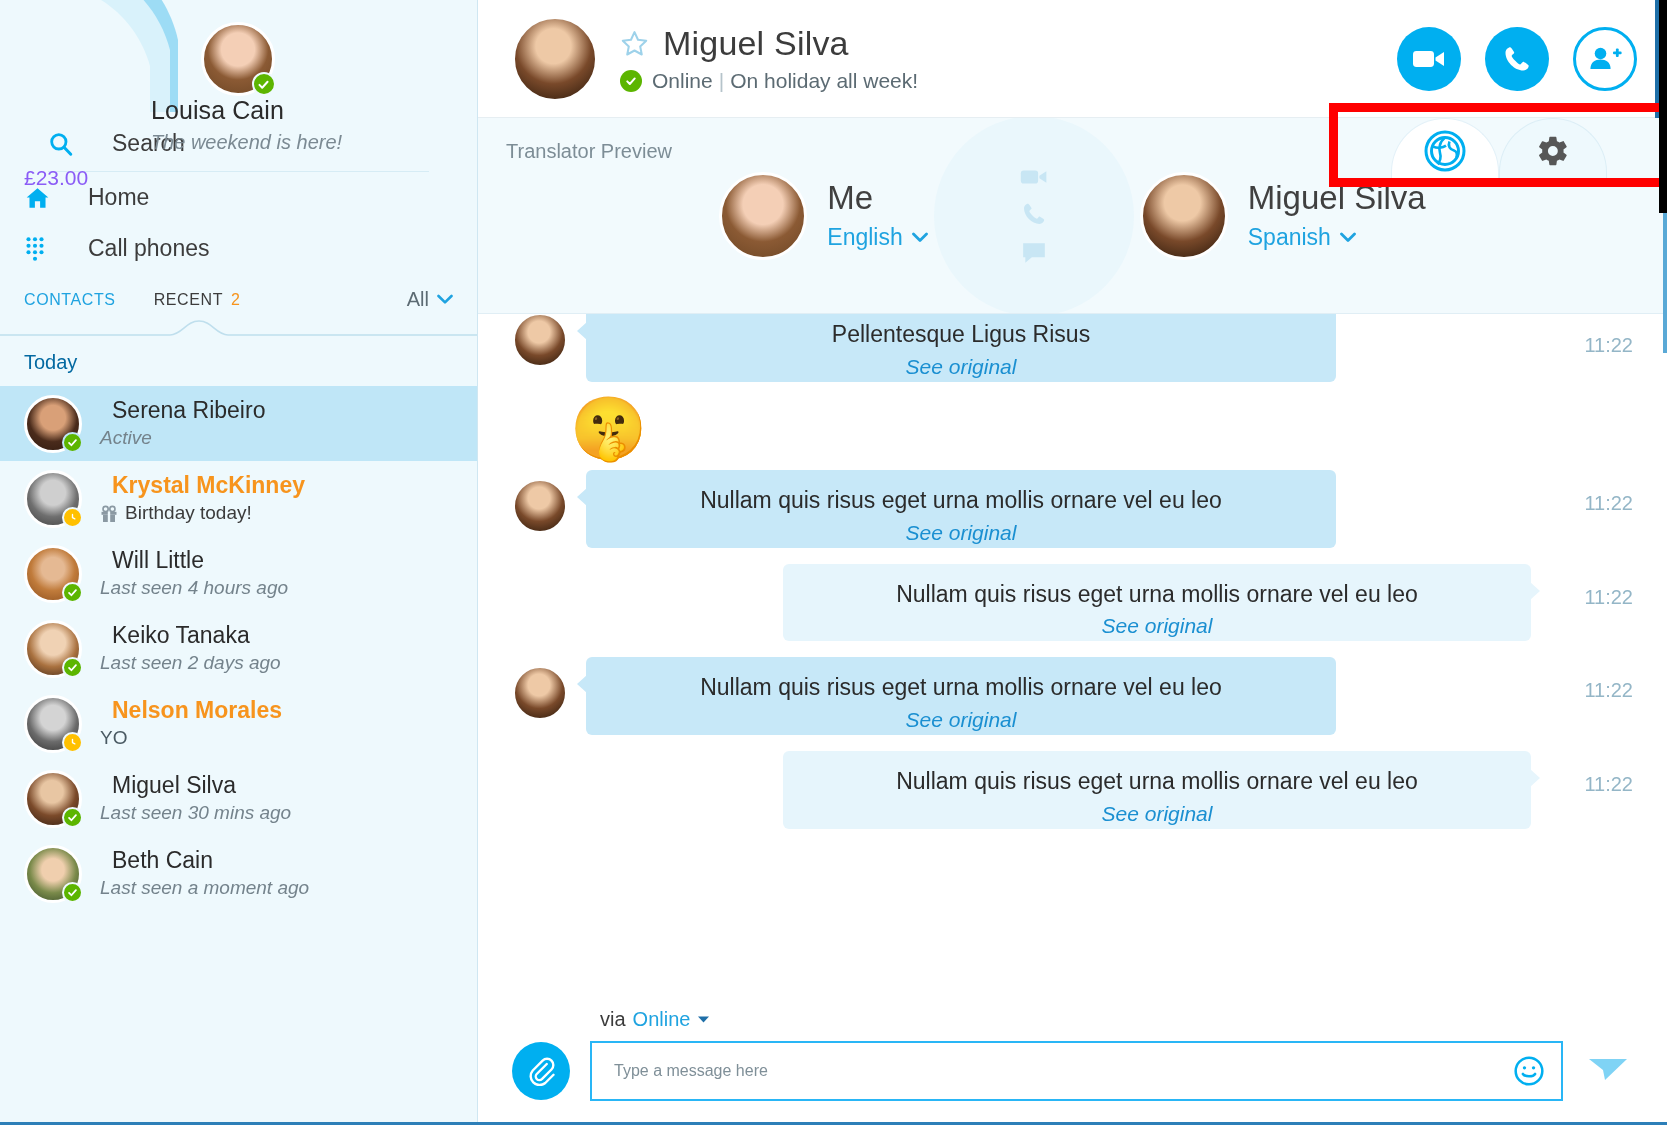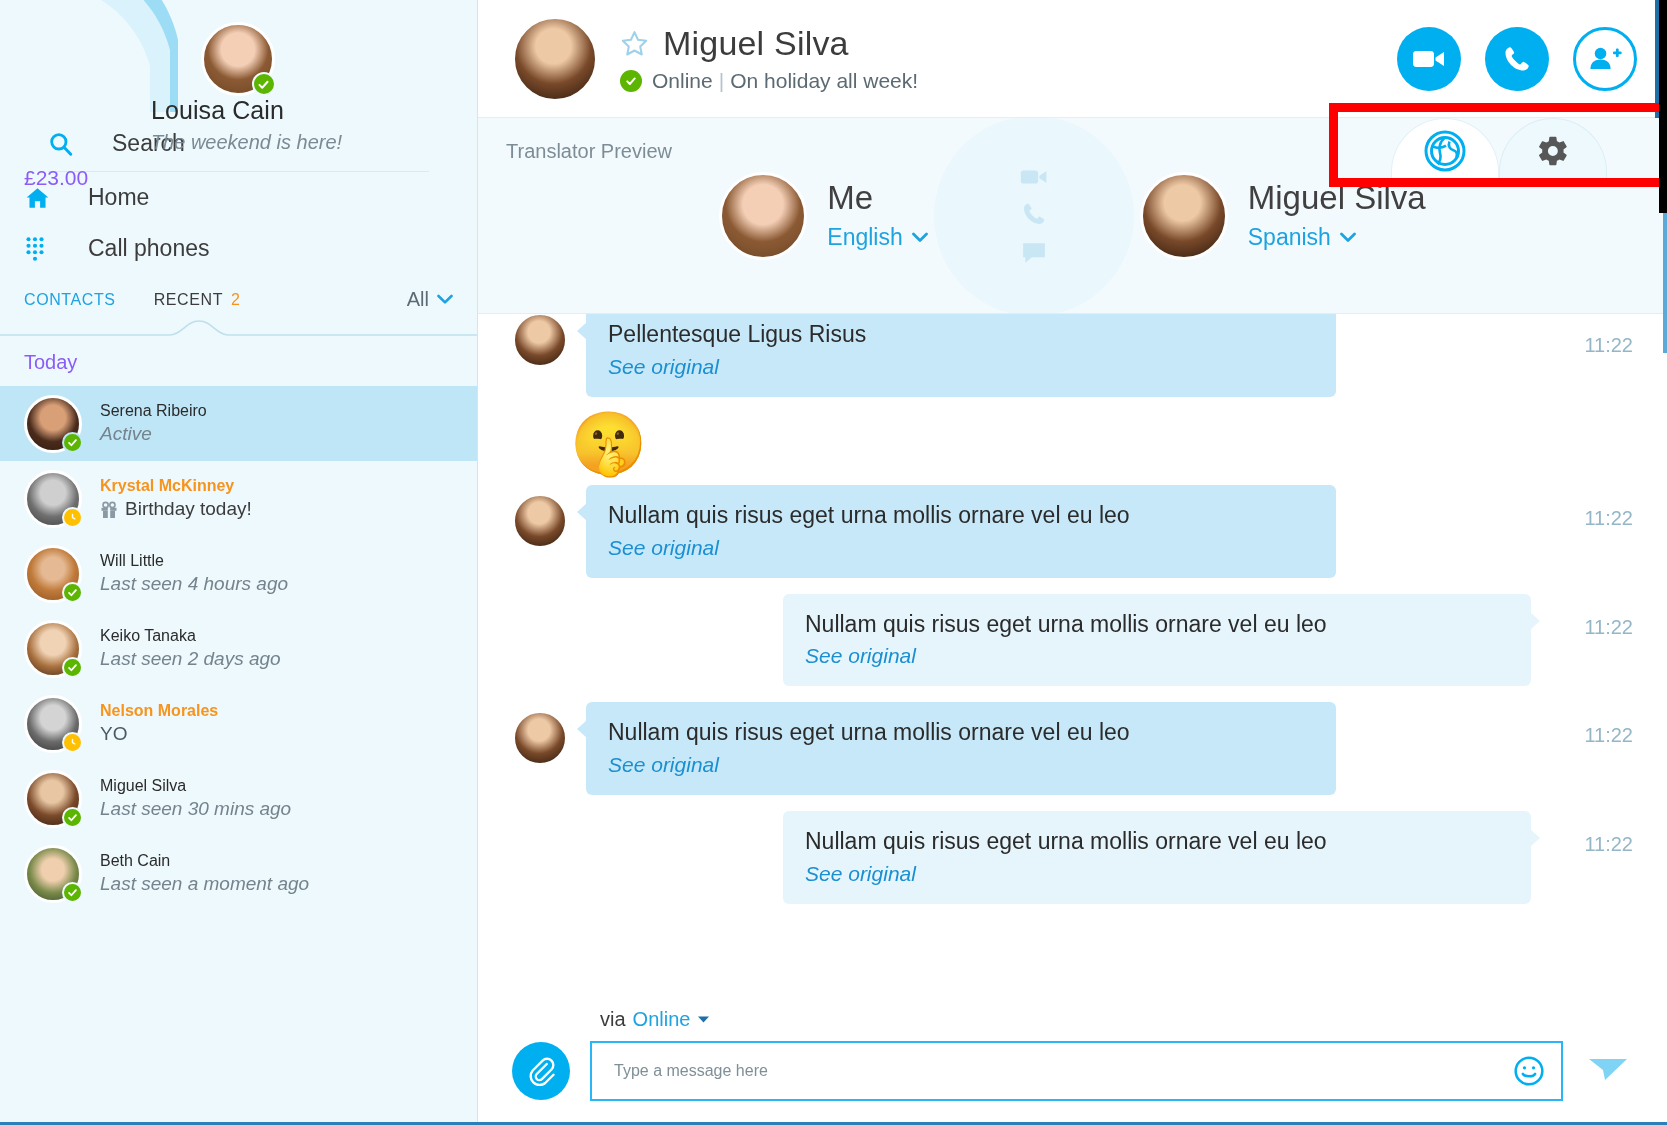--- a/index.html
+++ b/index.html
@@ -103,38 +103,39 @@
   .tab .badge { color: #f7941d; margin-left: 8px; }
   .tabs-spacer { flex: 1; }
   .filter-all {
     font-size: 20px; color: #5c6b73; display:flex; align-items:center; gap:8px;
     cursor: pointer;
   }
   .sep-wrap { position: relative; height: 14px; }
   .sep-wrap svg { position:absolute; left:0; top:-2px; }
 
   .day-label {
-    font-size: 20px; color: #8b5cf6;
+    font-size: 20px; color: #0369a1;
     padding: 16px 24px 12px 24px;
   }
 
   .contact-list { overflow: hidden; }
   .contact {
     display: flex; align-items: center;
     padding: 10px 24px; height: 75px;
     cursor: pointer;
   }
   .contact.selected { background: #bfe6f7; }
   .contact .avatar { margin-right: 0; }
   .contact .presence { border-color: #eef9fd; }
   .contact.selected .presence { border-color: #bfe6f7; }
   .contact-text { margin-left: 18px; min-width: 0; }
   .contact-name {
-    font-size: 16px; color: #2b2b2b; line-height: 1.2;
+    font-size: 23px; color: #2b2b2b; line-height: 1.2;
     white-space: nowrap;
+    margin-left: 12px;
   }
   .contact-name.alert { color: #f7941d; font-weight: bold; }
   .contact-sub {
     font-size: 19px; color: #74838c; font-style: italic;
     margin-top: 3px; line-height: 1.2; white-space: nowrap;
     display: flex; align-items: center; gap: 7px;
   }
   .contact-sub.plain { font-style: normal; color: #4a5a63; }
   .contact-sub.gift { font-style: normal; color: #3c3c3c; }
 
@@ -243,22 +244,23 @@
     padding: 0 34px 0 34px;
     margin-bottom: 16px;
     position: relative;
   }
   .msg-row.incoming { justify-content: flex-start; }
   .msg-row.outgoing { justify-content: flex-end; }
   .msg-avatar { flex: 0 0 auto; margin-right: 12px; margin-top: 8px; }
   .bubble {
     position: relative;
     border-radius: 6px;
-    padding: 16px 22px 18px 22px;
+    padding: 16px 22px 3px 22px;
     max-width: 830px;
+    text-align: center;
   }
   .bubble.in  { background: #c7e8f8; margin-left: 6px; }
   .bubble.out { background: #e6f5fc; margin-right: 6px; }
   .bubble.in::before {
     content: ""; position: absolute;
     left: -9px; top: 18px;
     border-top: 9px solid transparent;
     border-bottom: 9px solid transparent;
     border-right: 10px solid #c7e8f8;
   }

